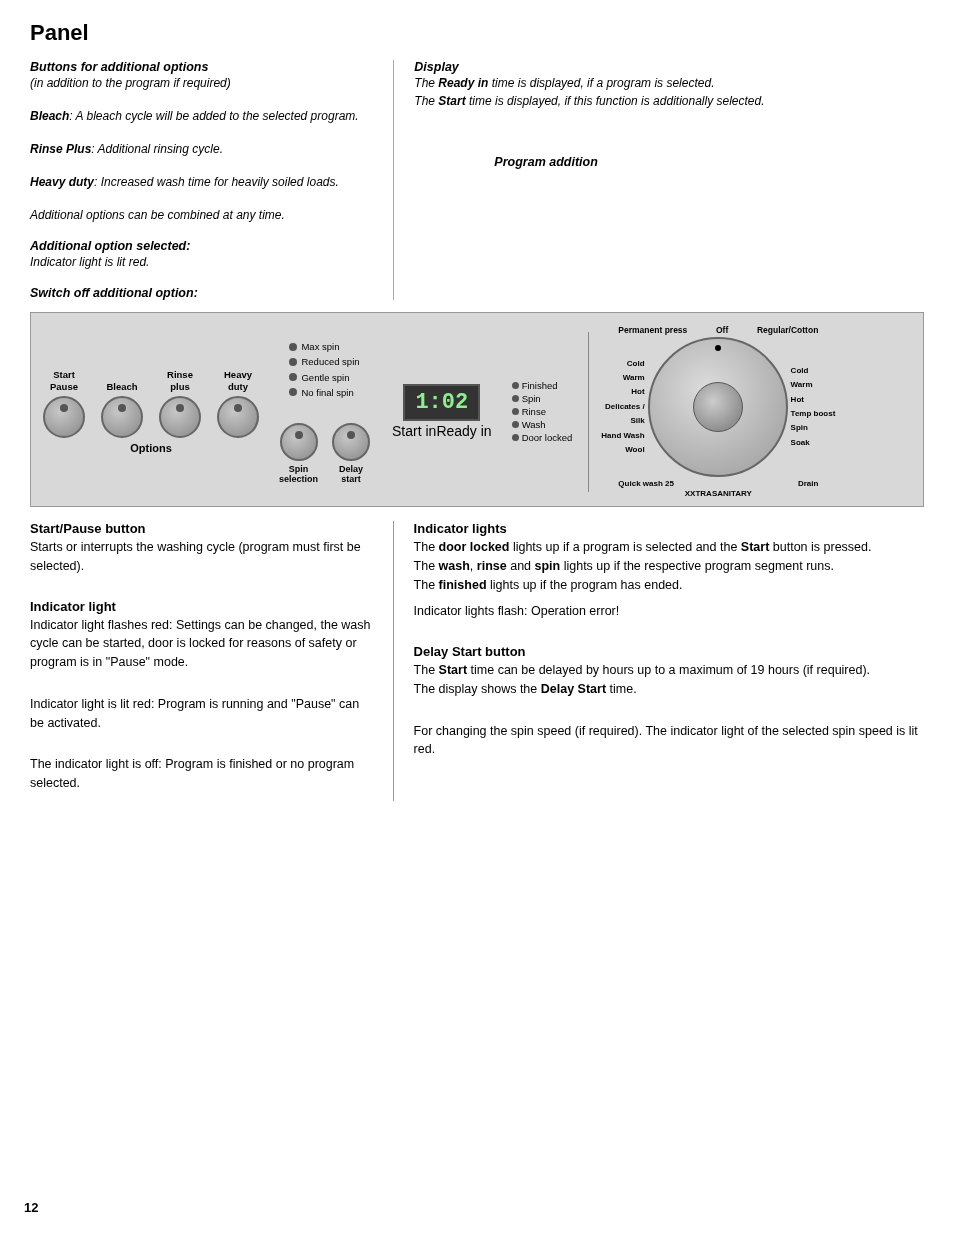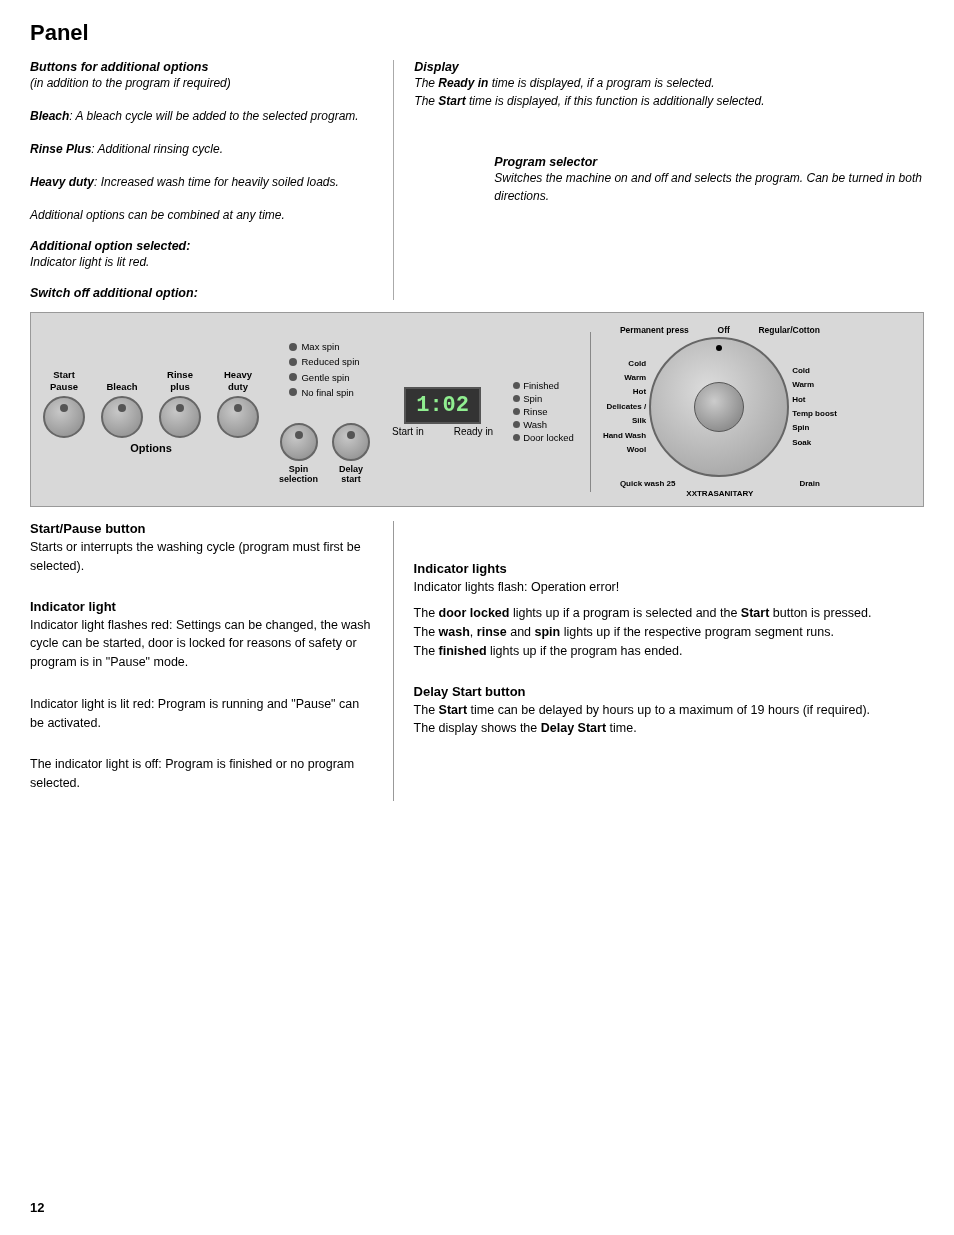--- a/index.html
+++ b/index.html
@@ -117,23 +117,22 @@
       font-family: 'Courier New', monospace;
       padding: 4px 10px;
       min-width: 70px;
       text-align: center;
       border: 2px solid #555;
     }
     .display-labels {
       display: flex;
       justify-content: space-between;
       width: 100%;
-      font-size: 10px;
+      font-size: 14px;
       margin-top: 2px;
-      gap: 30px;
     }
 
     
     .indicator-lights {
       display: flex;
       flex-direction: column;
       font-size: 9.5px;
       gap: 2px;
       margin: 0 4px;
     }
@@ -157,35 +156,34 @@
       align-items: center;
       position: relative;
       flex-shrink: 0;
     }
 
     
     .bottom-section {
       display: flex;
       gap: 0;
       margin-top: 14px;
-      align-items: center;
     }
     .bottom-left {
       width: 370px;
       padding-right: 20px;
       border-right: 1px solid #999;
     }
     .bottom-right {
       width: 540px;
       padding-left: 20px;
     }
     .page-num {
       position: fixed;
       bottom: 20px;
-      left: 30px;
+      left: 24px;
       font-weight: bold;
       font-size: 13px;
     }
 
     .top-annotations {
       display: flex;
       margin-bottom: 12px;
       font-style: italic;
     }
     .annotation-left {
@@ -248,22 +246,21 @@
   </div>
 
   <div class="annotation-right" style="border-left: 1px solid #aaa; padding-left: 20px;">
     <div class="annotation-title">Display</div>
     <div class="annotation-text">
       The <b>Ready in</b> time is displayed, if a program is selected.<br>
       The <b>Start</b> time is displayed, if this function is additionally selected.
     </div>
     <br><br><br>
     <div style="padding-left: 80px;">
-      <div class="annotation-title">Program selector</div>
-      <div class="annotation-text">Switches the machine on and off and selects the program. Can be turned in both directions.</div>
+      <div class="annotation-title">Program addition</div>
       <br>
     </div>
   </div>
 </div>
 
 <div class="panel-wrapper">
 
   <div style="display:flex; flex-direction:column; align-items:center;">
     <div class="button-group">
 
@@ -422,29 +419,30 @@
     <div class="section-title">Indicator light</div>
     <div class="section-body">Indicator light flashes red: Settings can be changed, the wash cycle can be started, door is locked for reasons of safety or program is in "Pause" mode.</div>
     <br>
     <div class="section-body">Indicator light is lit red: Program is running and "Pause" can be activated.</div>
     <br>
     <div class="section-body">The indicator light is off: Program is finished or no program selected.</div>
   </div>
 
   <div class="bottom-right">
     <div class="section-title">Indicator lights</div>
-    <div class="section-body">Indicator lights flash: Operation error!</div>
     <div class="section-body">
       The <b>door locked</b> lights up if a program is selected and the <b>Start</b> button is pressed.<br>
       The <b>wash</b>, <b>rinse</b> and <b>spin</b> lights up if the respective program segment runs.<br>
       The <b>finished</b> lights up if the program has ended.
     </div>
+    <div class="section-body">Indicator lights flash: Operation error!</div>
     <br>
     <div class="section-title">Delay Start button</div>
     <div class="section-body">
       The <b>Start</b> time can be delayed by hours up to a maximum of 19 hours (if required).<br>
       The display shows the <b>Delay Start</b> time.
     </div>
     <br>
+    <div class="section-body">For changing the spin speed (if required). The indicator light of the selected spin speed is lit red.</div>
   </div>
 </div>
 
 <div class="page-num">12</div>
 
 </body></html>

